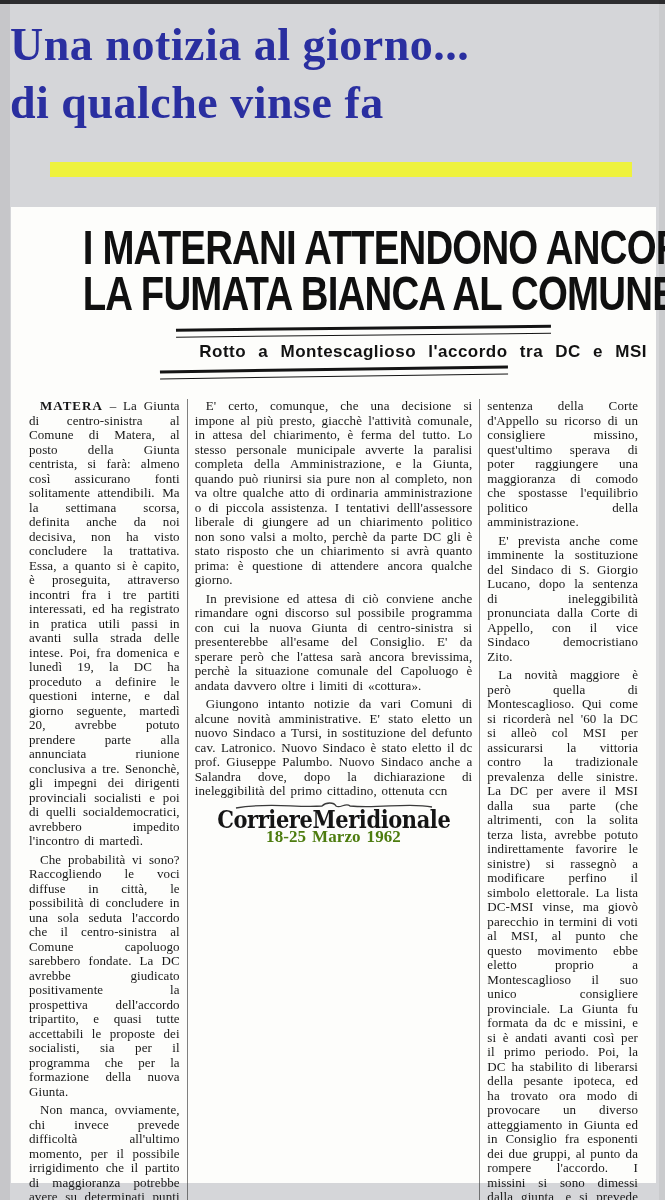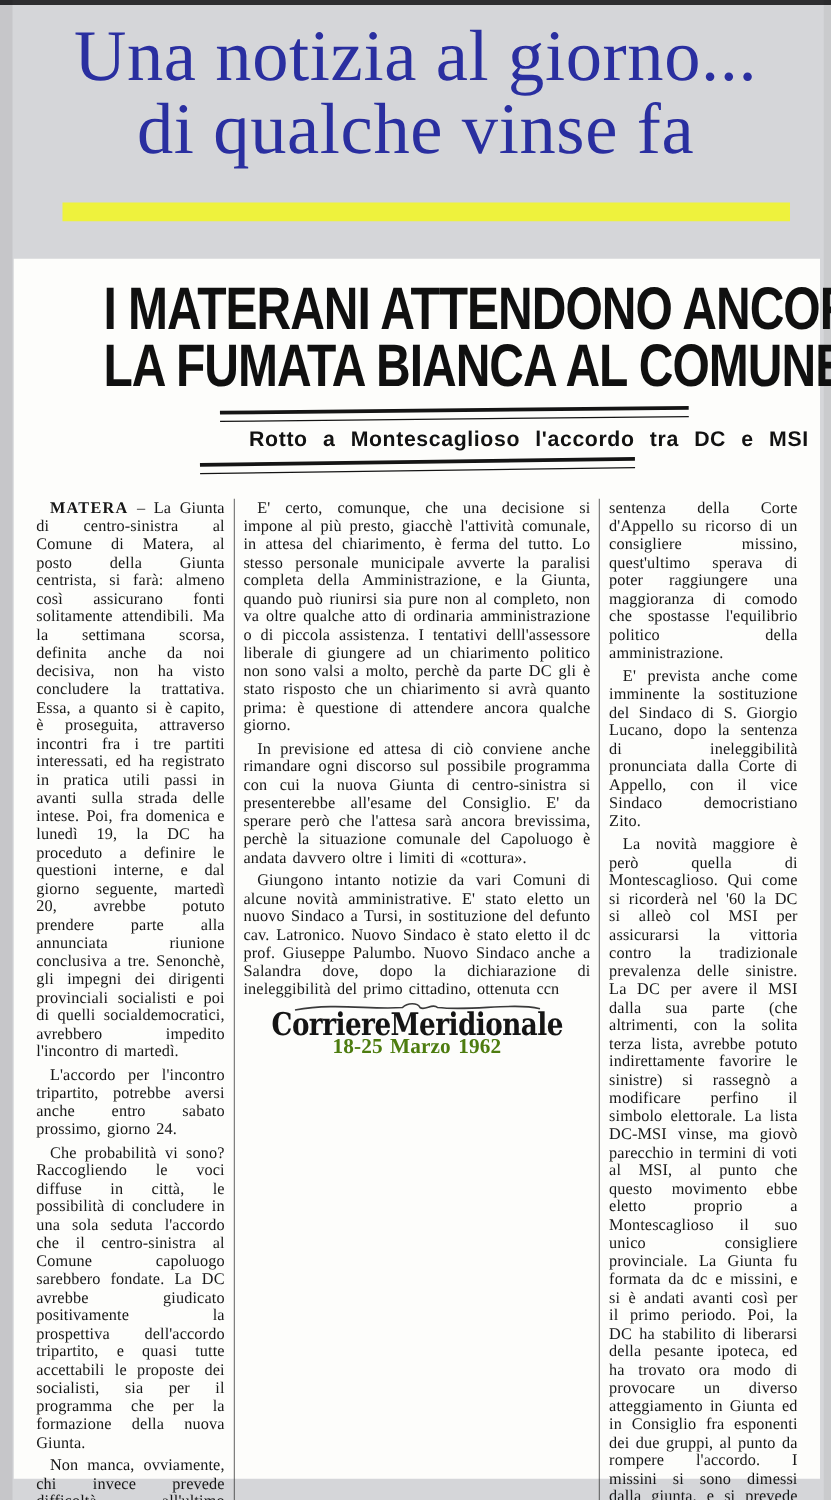--- a/index.html
+++ b/index.html
@@ -10,25 +10,24 @@
     overflow: hidden;
     font-family: "Liberation Serif", serif;
   }
   
   .edge-top { position: absolute; top: 0; left: 0; width: 665px; height: 4px; background: #2e2e30; }
   .edge-left { position: absolute; top: 0; left: 0; width: 10px; height: 1200px; background: rgba(0,0,0,0.07); }
   .edge-right { position: absolute; top: 0; right: 0; width: 6px; height: 1200px; background: rgba(0,0,0,0.05); }
 
   .banner-title {
     margin: 16px 10px 0 10px;
-    text-align: center;
     color: #2a2fa0;
     font-family: "Liberation Serif", serif;
-    font-weight: normal;
-    font-size: 58px;
+    font-weight: bold;
+    font-size: 46px;
     line-height: 58px;
     letter-spacing: 0.5px;
   }
   .divider-bar {
     width: 582px; height: 15px;
     background: #eef23d;
     margin: 30px 0 0 50px;
   }
 
   .clipping {
@@ -132,21 +131,20 @@
   </div>
 
   <div class="rule rule-top"></div>
   <div class="subheadline">Rotto a Montescaglioso l'accordo tra DC e MSI</div>
   <div class="rule rule-bottom"></div>
 
   <div class="columns">
 
     <div class="col">
       <p><span class="dateline">MATERA</span> <span>– La Giunta di centro-sinistra al Comune di Matera, al posto della Giunta centrista, si farà: almeno così assicurano fonti solitamente attendibili. Ma la settimana scorsa, definita anche da noi decisiva, non ha visto concludere la trattativa. Essa, a quanto si è capito, è proseguita, attraverso incontri fra i tre partiti interessati, ed ha registrato in pratica utili passi in avanti sulla strada delle intese. Poi, fra domenica e lunedì 19, la DC ha proceduto a definire le questioni interne, e dal giorno seguente, martedì 20, avrebbe potuto prendere parte alla annunciata riunione conclusiva a tre. Senonchè, gli impegni dei dirigenti provinciali socialisti e poi di quelli socialdemocratici, avrebbero impedito l'incontro di martedì.</span></p>
-      <p>L'accordo per l'incontro tripartito, potrebbe aversi anche entro sabato prossimo, giorno 24.</p>
       <p>Che probabilità vi sono? Raccogliendo le voci diffuse in città, le possibilità di concludere in una sola seduta l'accordo che il centro-sinistra al Comune capoluogo sarebbero fondate. La DC avrebbe giudicato positivamente la prospettiva dell'accordo tripartito, e quasi tutte accettabili le proposte dei socialisti, sia per il programma che per la formazione della nuova Giunta.</p>
       <p>Non manca, ovviamente, chi invece prevede difficoltà all'ultimo momento, per il possibile irrigidimento che il partito di maggioranza potrebbe avere su determinati punti riguardanti sia il programma sia, e forse soprattutto, i posti in Giunta.</p>
 
     </div>
 
     <div class="col">
       <p>E' certo, comunque, che una decisione si impone al più presto, giacchè l'attività comunale, in attesa del chiarimento, è ferma del tutto. Lo stesso personale municipale avverte la paralisi completa della Amministrazione, e la Giunta, quando può riunirsi sia pure non al completo, non va oltre qualche atto di ordinaria amministrazione o di piccola assistenza. I tentativi delll'assessore liberale di giungere ad un chiarimento politico non sono valsi a molto, perchè da parte DC gli è stato risposto che un chiarimento si avrà quanto prima: è questione di attendere ancora qualche giorno.</p>
       <p>In previsione ed attesa di ciò conviene anche rimandare ogni discorso sul possibile programma con cui la nuova Giunta di centro-sinistra si presenterebbe all'esame del Consiglio. E' da sperare però che l'attesa sarà ancora brevissima, perchè la situazione comunale del Capoluogo è andata davvero oltre i limiti di «cottura».</p>
       <p>Giungono intanto notizie da vari Comuni di alcune novità amministrative. E' stato eletto un nuovo Sindaco a Tursi, in sostituzione del defunto cav. Latronico. Nuovo Sindaco è stato eletto il dc prof. Giuseppe Palumbo. Nuovo Sindaco anche a Salandra dove, dopo la dichiarazione di ineleggibilità del primo cittadino, ottenuta ccn</p>
 

